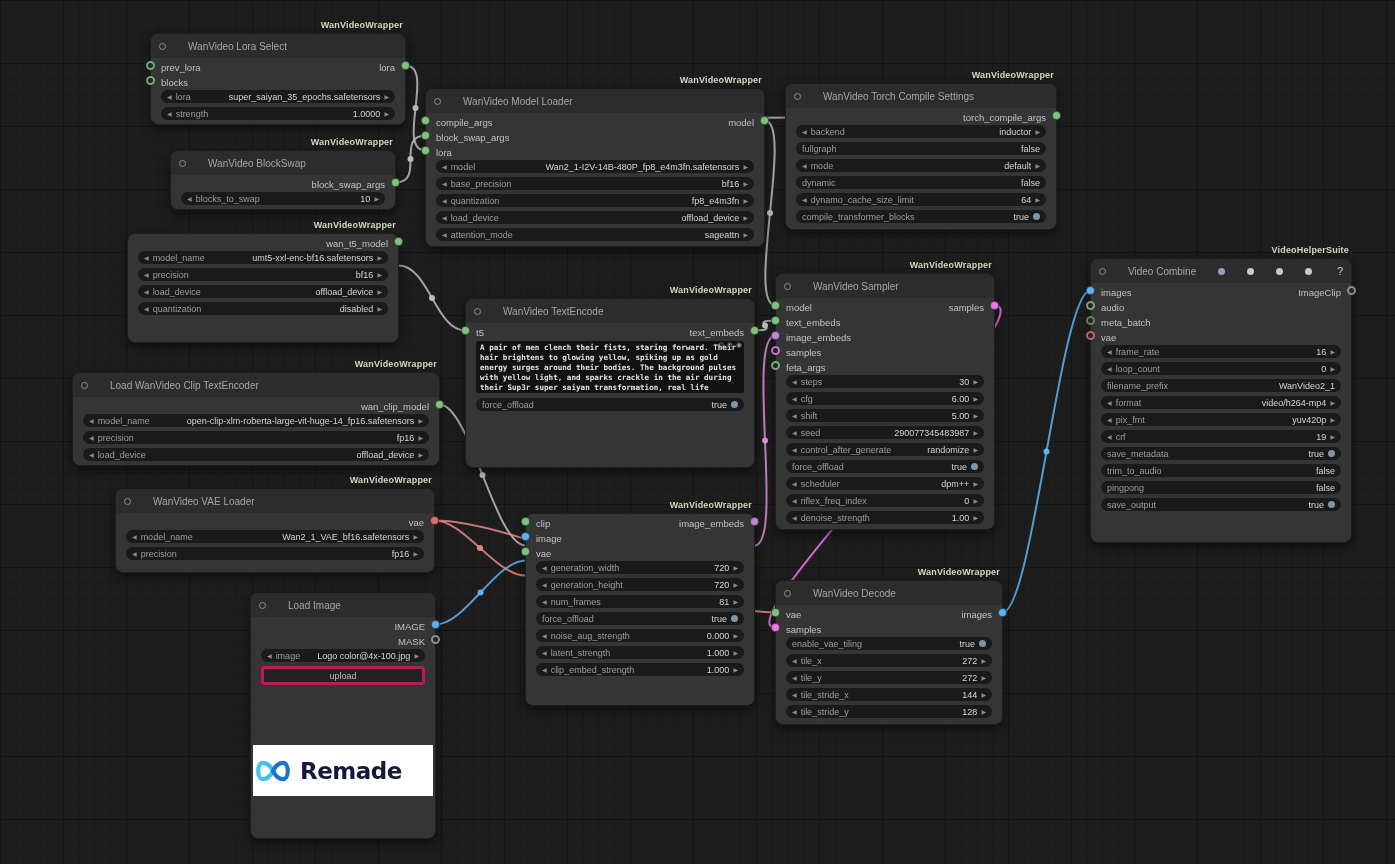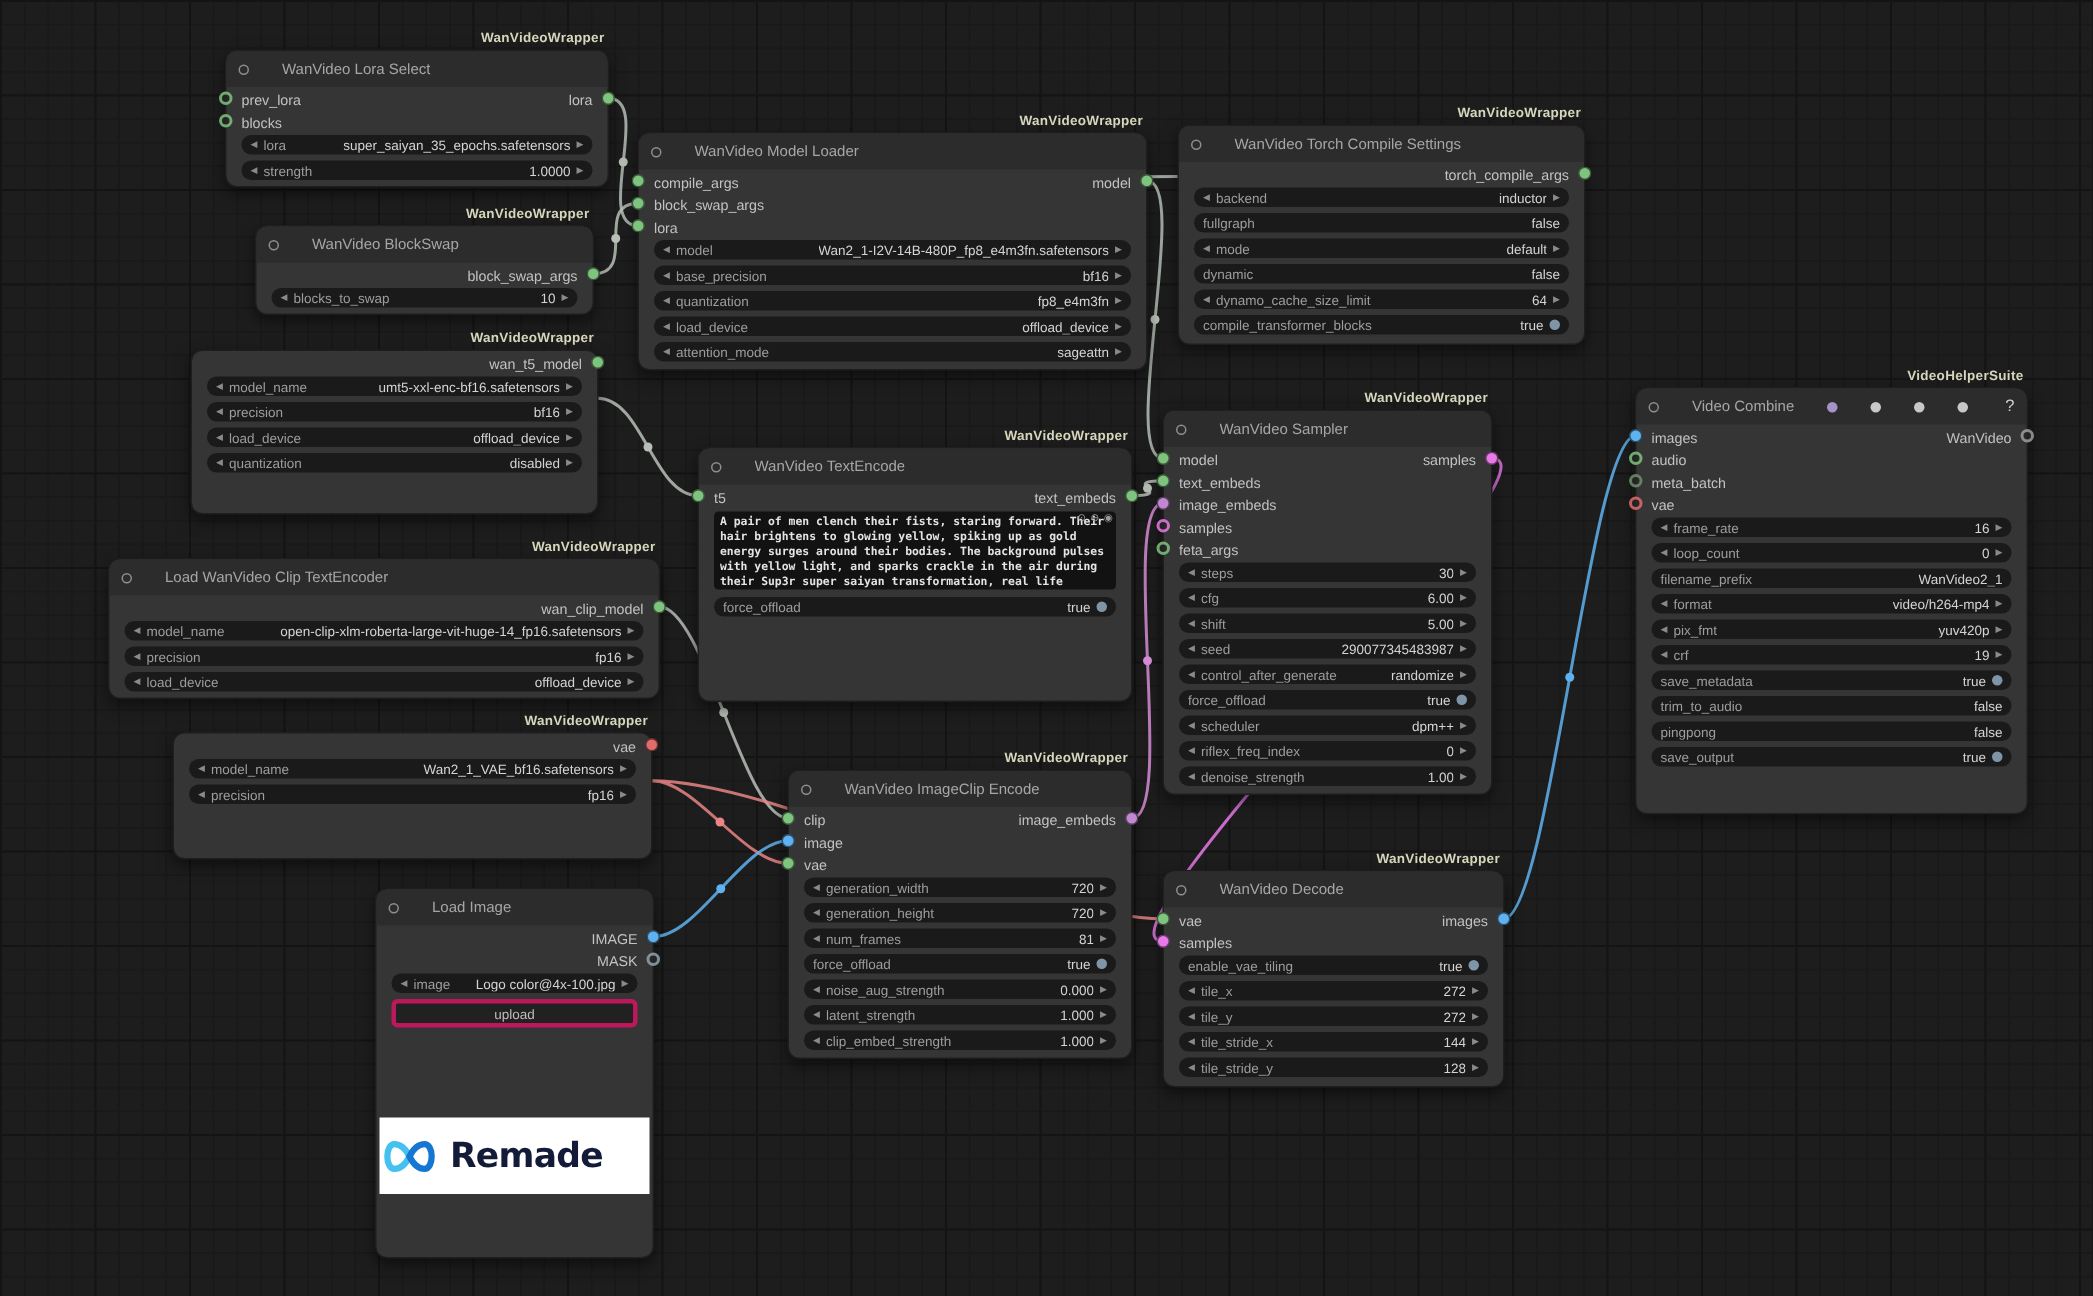--- a/index.html
+++ b/index.html
@@ -197,20 +197,24 @@
         <div class="wpill">
           <span class="warr">◀</span>
           <span class="wlab">load_device</span>
           <span class="wval">offload_device</span>
           <span class="warr">▶</span>
         </div>
       </div>
     </div>
     <div class="node" style="left: 115px; top: 488px; width: 320px; height: 85px;">
       <div class="badge">WanVideoWrapper</div>
+      <div class="nhead">
+        <span class="ndot"></span>
+        <span class="ntitle">WanVideo VAE Loader</span>
+      </div>
       <div class="ports">
         <div class="prow">
           <span class="plab plo">vae</span>
           <span class="pdot pout conn" style="--c: #e06c6c;"></span>
         </div>
       </div>
       <div class="widgets">
         <div class="wpill">
           <span class="warr">◀</span>
           <span class="wlab">model_name</span>
@@ -471,24 +475,20 @@
         <div class="wpill">
           <span class="warr">◀</span>
           <span class="wlab">denoise_strength</span>
           <span class="wval">1.00</span>
           <span class="warr">▶</span>
         </div>
       </div>
     </div>
     <div class="node" style="left: 525px; top: 513px; width: 230px; height: 193px;">
       <div class="badge">WanVideoWrapper</div>
-      <div class="nhead">
-        <span class="ndot"></span>
-        <span class="ntitle">WanVideo ImageClip Encode</span>
-      </div>
       <div class="ports">
         <div class="prow">
           <span class="pdot pin conn" style="--c: #7ec37e;"></span>
           <span class="plab pli">clip</span>
           <span class="plab plo">image_embeds</span>
           <span class="pdot pout conn" style="--c: #c287d1;"></span>
         </div>
         <div class="prow">
           <span class="pdot pin conn" style="--c: #5fb2ef;"></span>
           <span class="plab pli">image</span>
@@ -600,21 +600,21 @@
         <span class="ticon" style="background: rgb(179, 157, 219);"></span>
         <span class="ticon" style="background: rgb(217, 217, 217);"></span>
         <span class="ticon" style="background: rgb(217, 217, 217);"></span>
         <span class="ticon" style="background: rgb(217, 217, 217);"></span>
         <span class="nhelp">?</span>
       </div>
       <div class="ports">
         <div class="prow">
           <span class="pdot pin conn" style="--c: #5fb2ef;"></span>
           <span class="plab pli">images</span>
-          <span class="plab plo">WanVideo</span>
+          <span class="plab plo">ImageClip</span>
           <span class="pdot pout" style="--c: #9e9e9e;"></span>
         </div>
         <div class="prow">
           <span class="pdot pin" style="--c: #7ec37e;"></span>
           <span class="plab pli">audio</span>
         </div>
         <div class="prow">
           <span class="pdot pin" style="--c: #6f8f6f;"></span>
           <span class="plab pli">meta_batch</span>
         </div>

